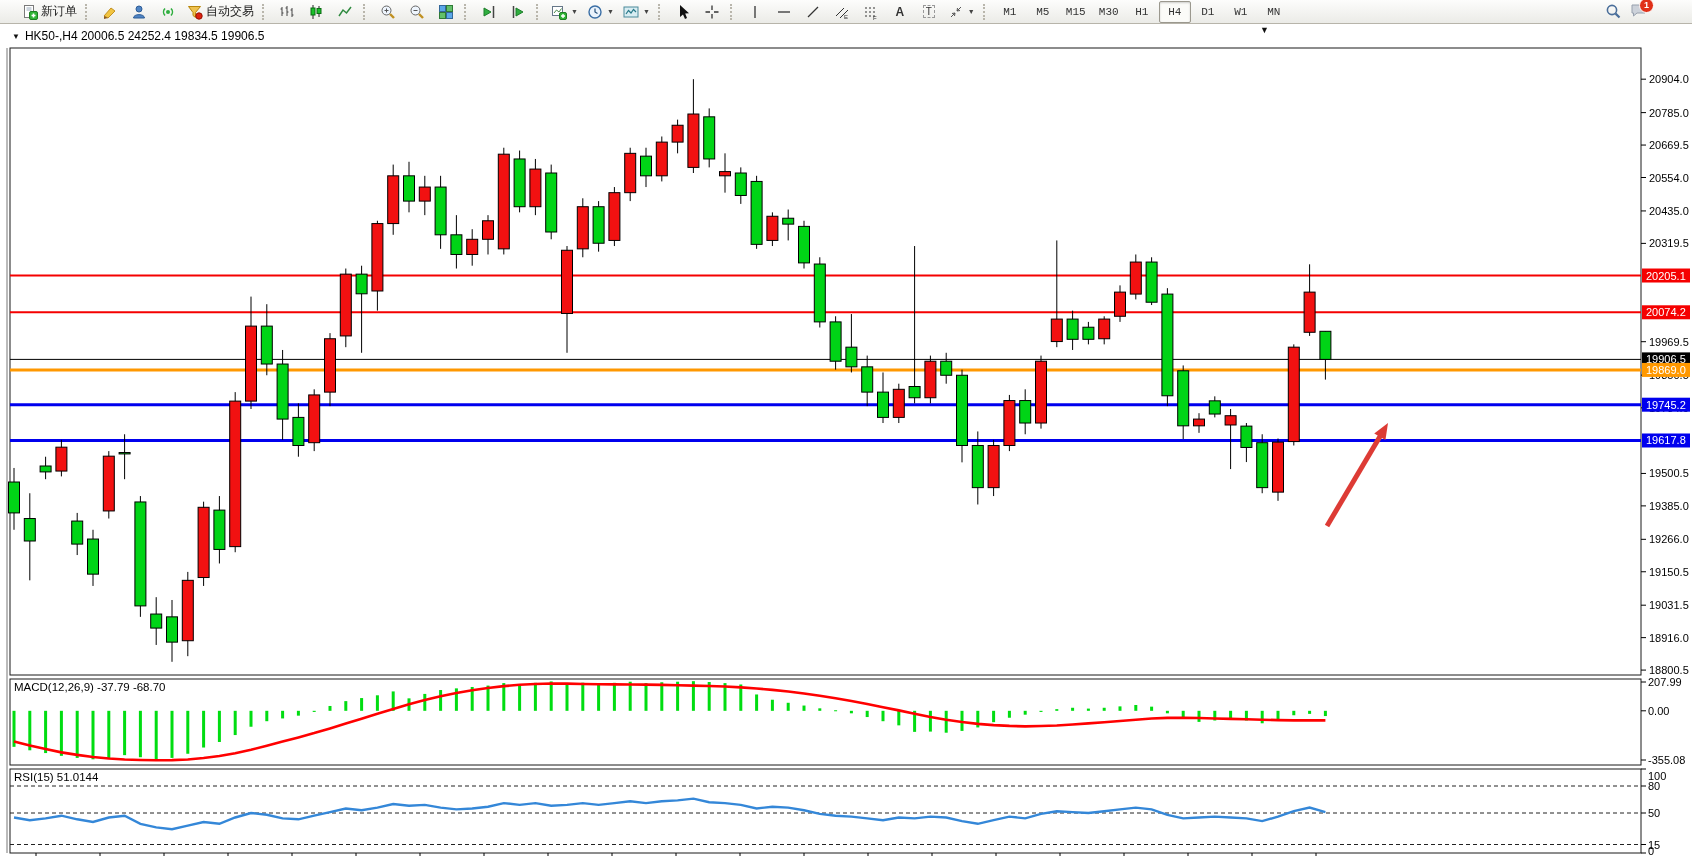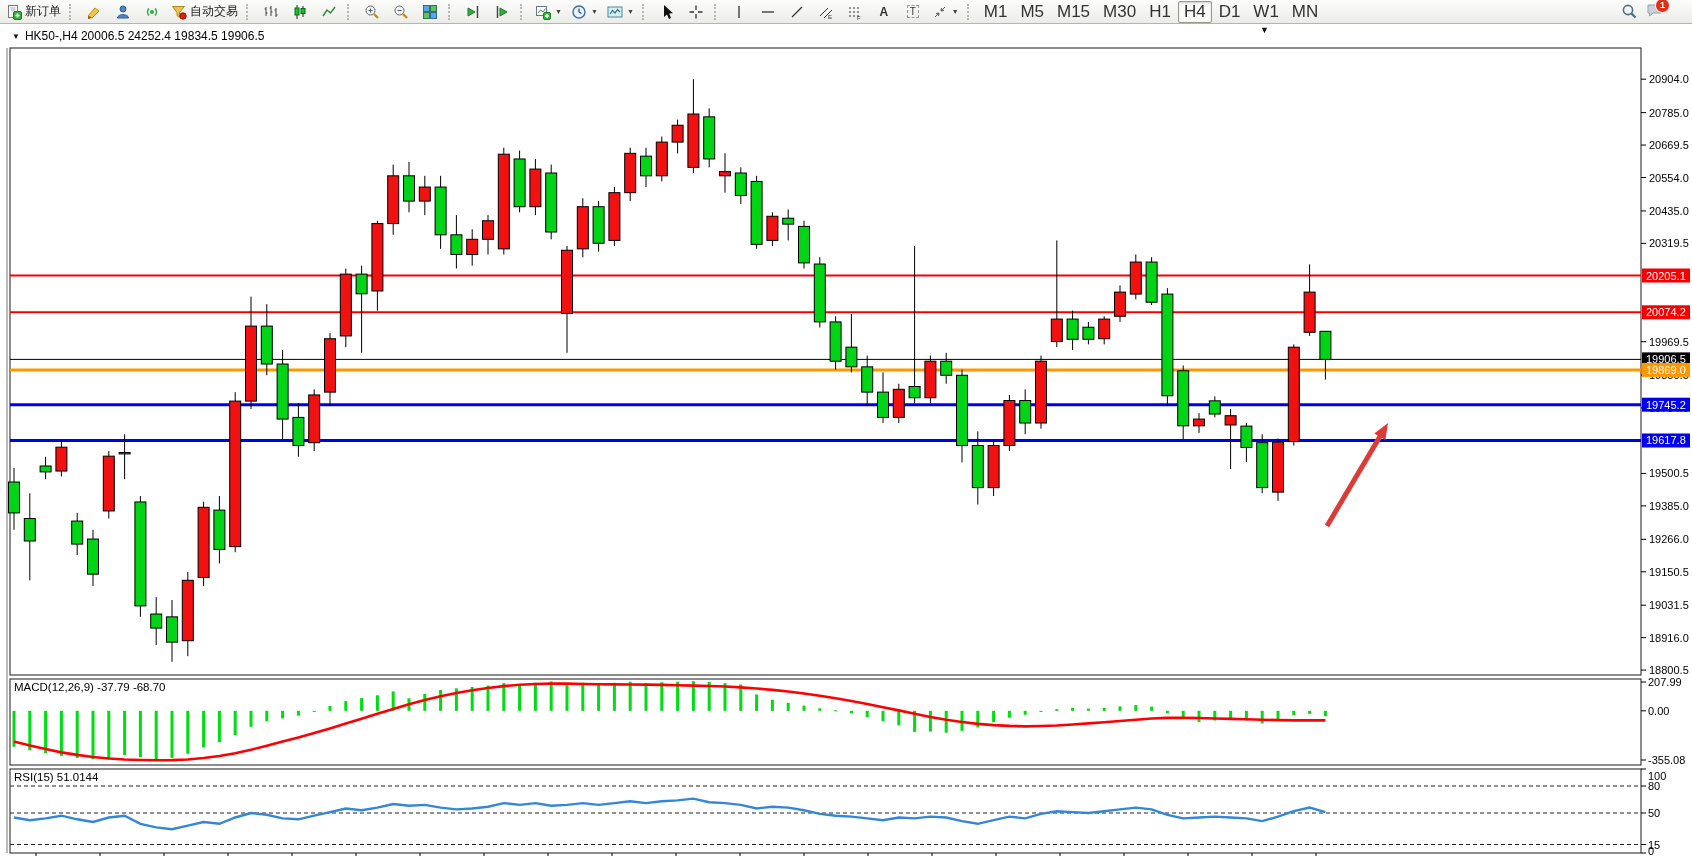--- a/index.html
+++ b/index.html
@@ -6,28 +6,28 @@
   body{
     width:1692px;height:856px;overflow:hidden;
     font-family:"Liberation Sans",sans-serif;
     background:#e8e8e4;
   }
   
   .toolbar{
     height:23px;display:flex;align-items:center;
     background:linear-gradient(#fdfdfc,#ebebe7);
     border-bottom:1px solid #b7b4aa;
-    padding:0 2px;gap:1px;white-space:nowrap;
+    padding:0 18px;gap:1px;white-space:nowrap;
   }
   .tbtn{
     height:20px;min-width:20px;display:inline-flex;align-items:center;justify-content:center;
     gap:3px;padding:0 3px;border:1px solid transparent;border-radius:2px;
     font-size:12px;color:#1a1a1a;cursor:default;
   }
-  .tbtn.tf{font-size:17px;padding:0 5px;color:#333;}
+  .tbtn.tf{font-size:11px;padding:0 5px;color:#333;font-family:Liberation Mono, monospace;}
   .tbtn.active{background:#fbfbf8;border:1px solid #9b988e;box-shadow:inset 0 1px 2px rgba(0,0,0,.18);}
   .grip{width:5px;height:16px;margin:0 3px;border-left:2px dotted #b9b6ac;}
   .caret{font-size:7px;color:#444;margin-left:1px;}
   .glyph{font-size:12px;color:#333;font-weight:bold;}
   .labelT{font-size:10px;color:#333;border:1px dashed #999;padding:0 2px;line-height:11px;}
   .right-tools{margin-left:auto;margin-right:26px;display:flex;align-items:center;gap:8px;}
   .chat-wrap{position:relative;}
   .badge{
     position:absolute;top:-4px;right:-6px;width:13px;height:13px;border-radius:50%;
     background:#e03018;color:#fff;font-size:9px;font-weight:bold;

